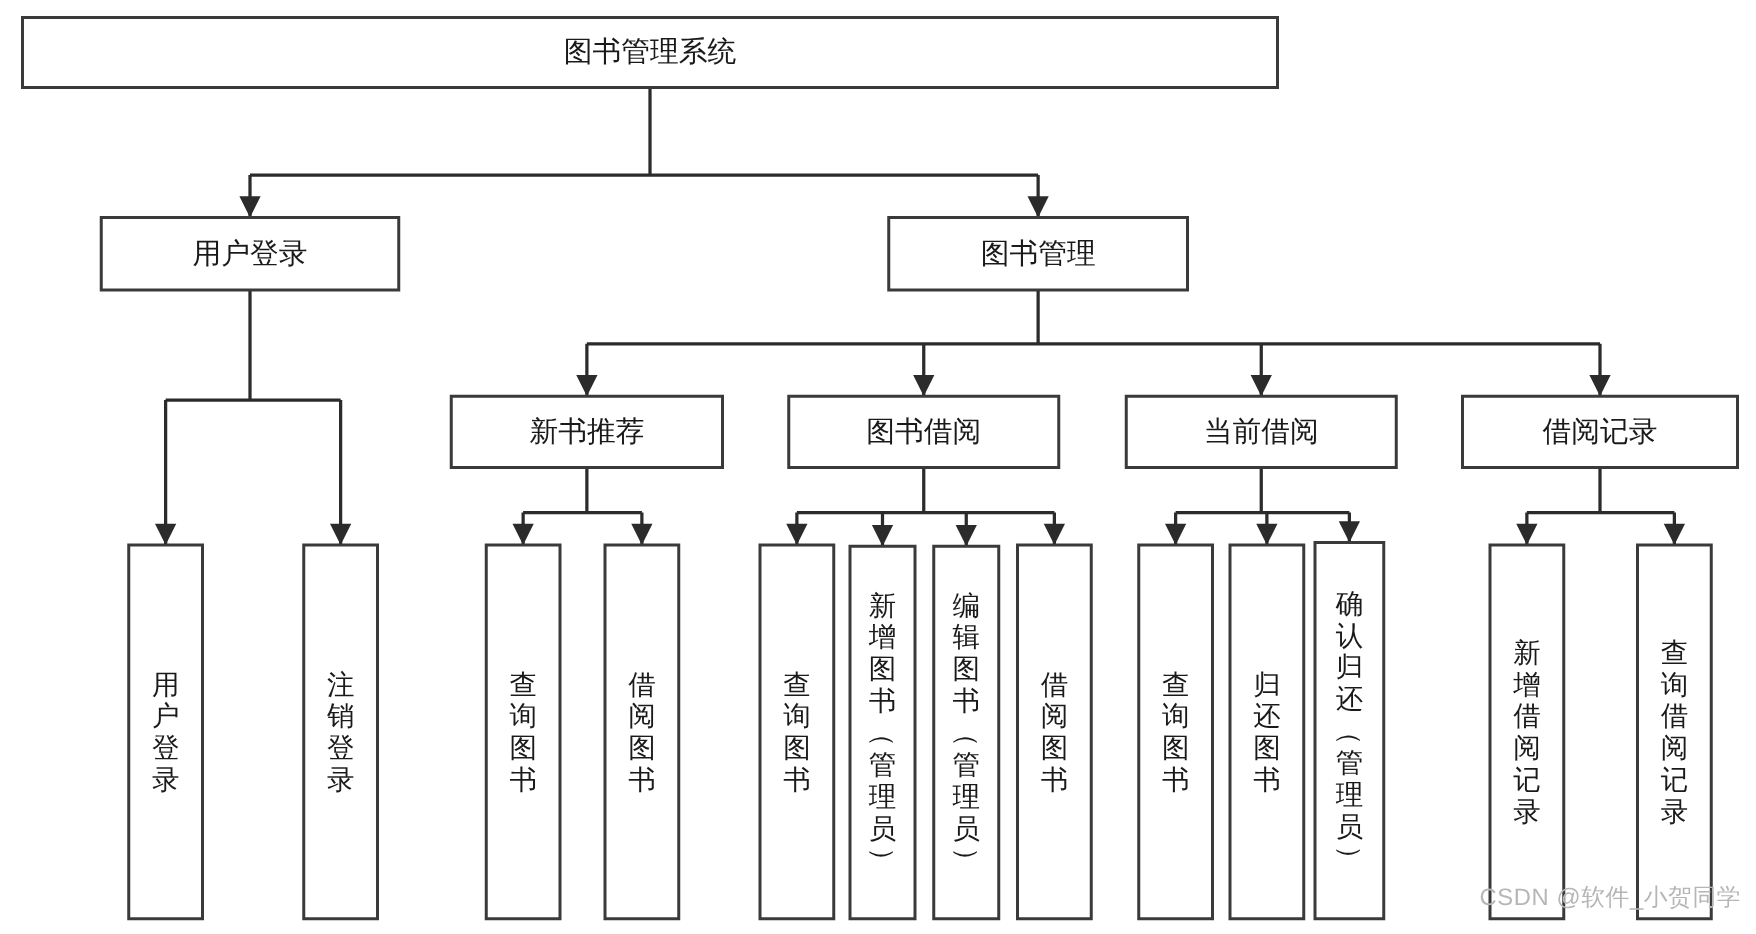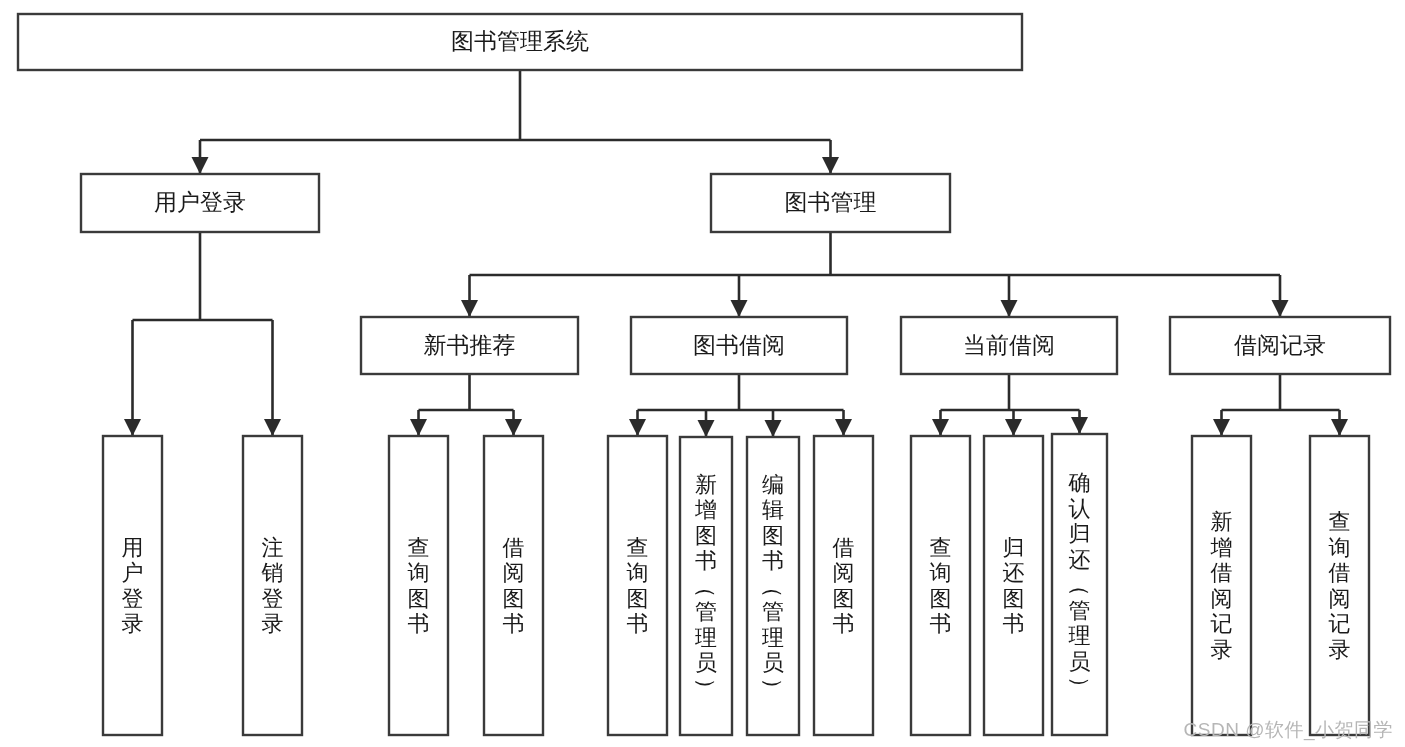--- a/index.html
+++ b/index.html
@@ -52,21 +52,21 @@
     fill: none;
     stroke-linecap: butt;
   }
   .arrow-head {
     fill: #2b2b2b;
     stroke: none;
   }
   .watermark-text {
     position: absolute;
     right: 12px;
-    bottom: 4px;
+    bottom: 16px;
     font-family: "Liberation Sans", "DejaVu Sans", sans-serif;
     font-size: 19px;
     color: #b6b6b6;
     letter-spacing: 0.5px;
     white-space: nowrap;
     user-select: none;
   }
 </style>
 </head>
 <body>

